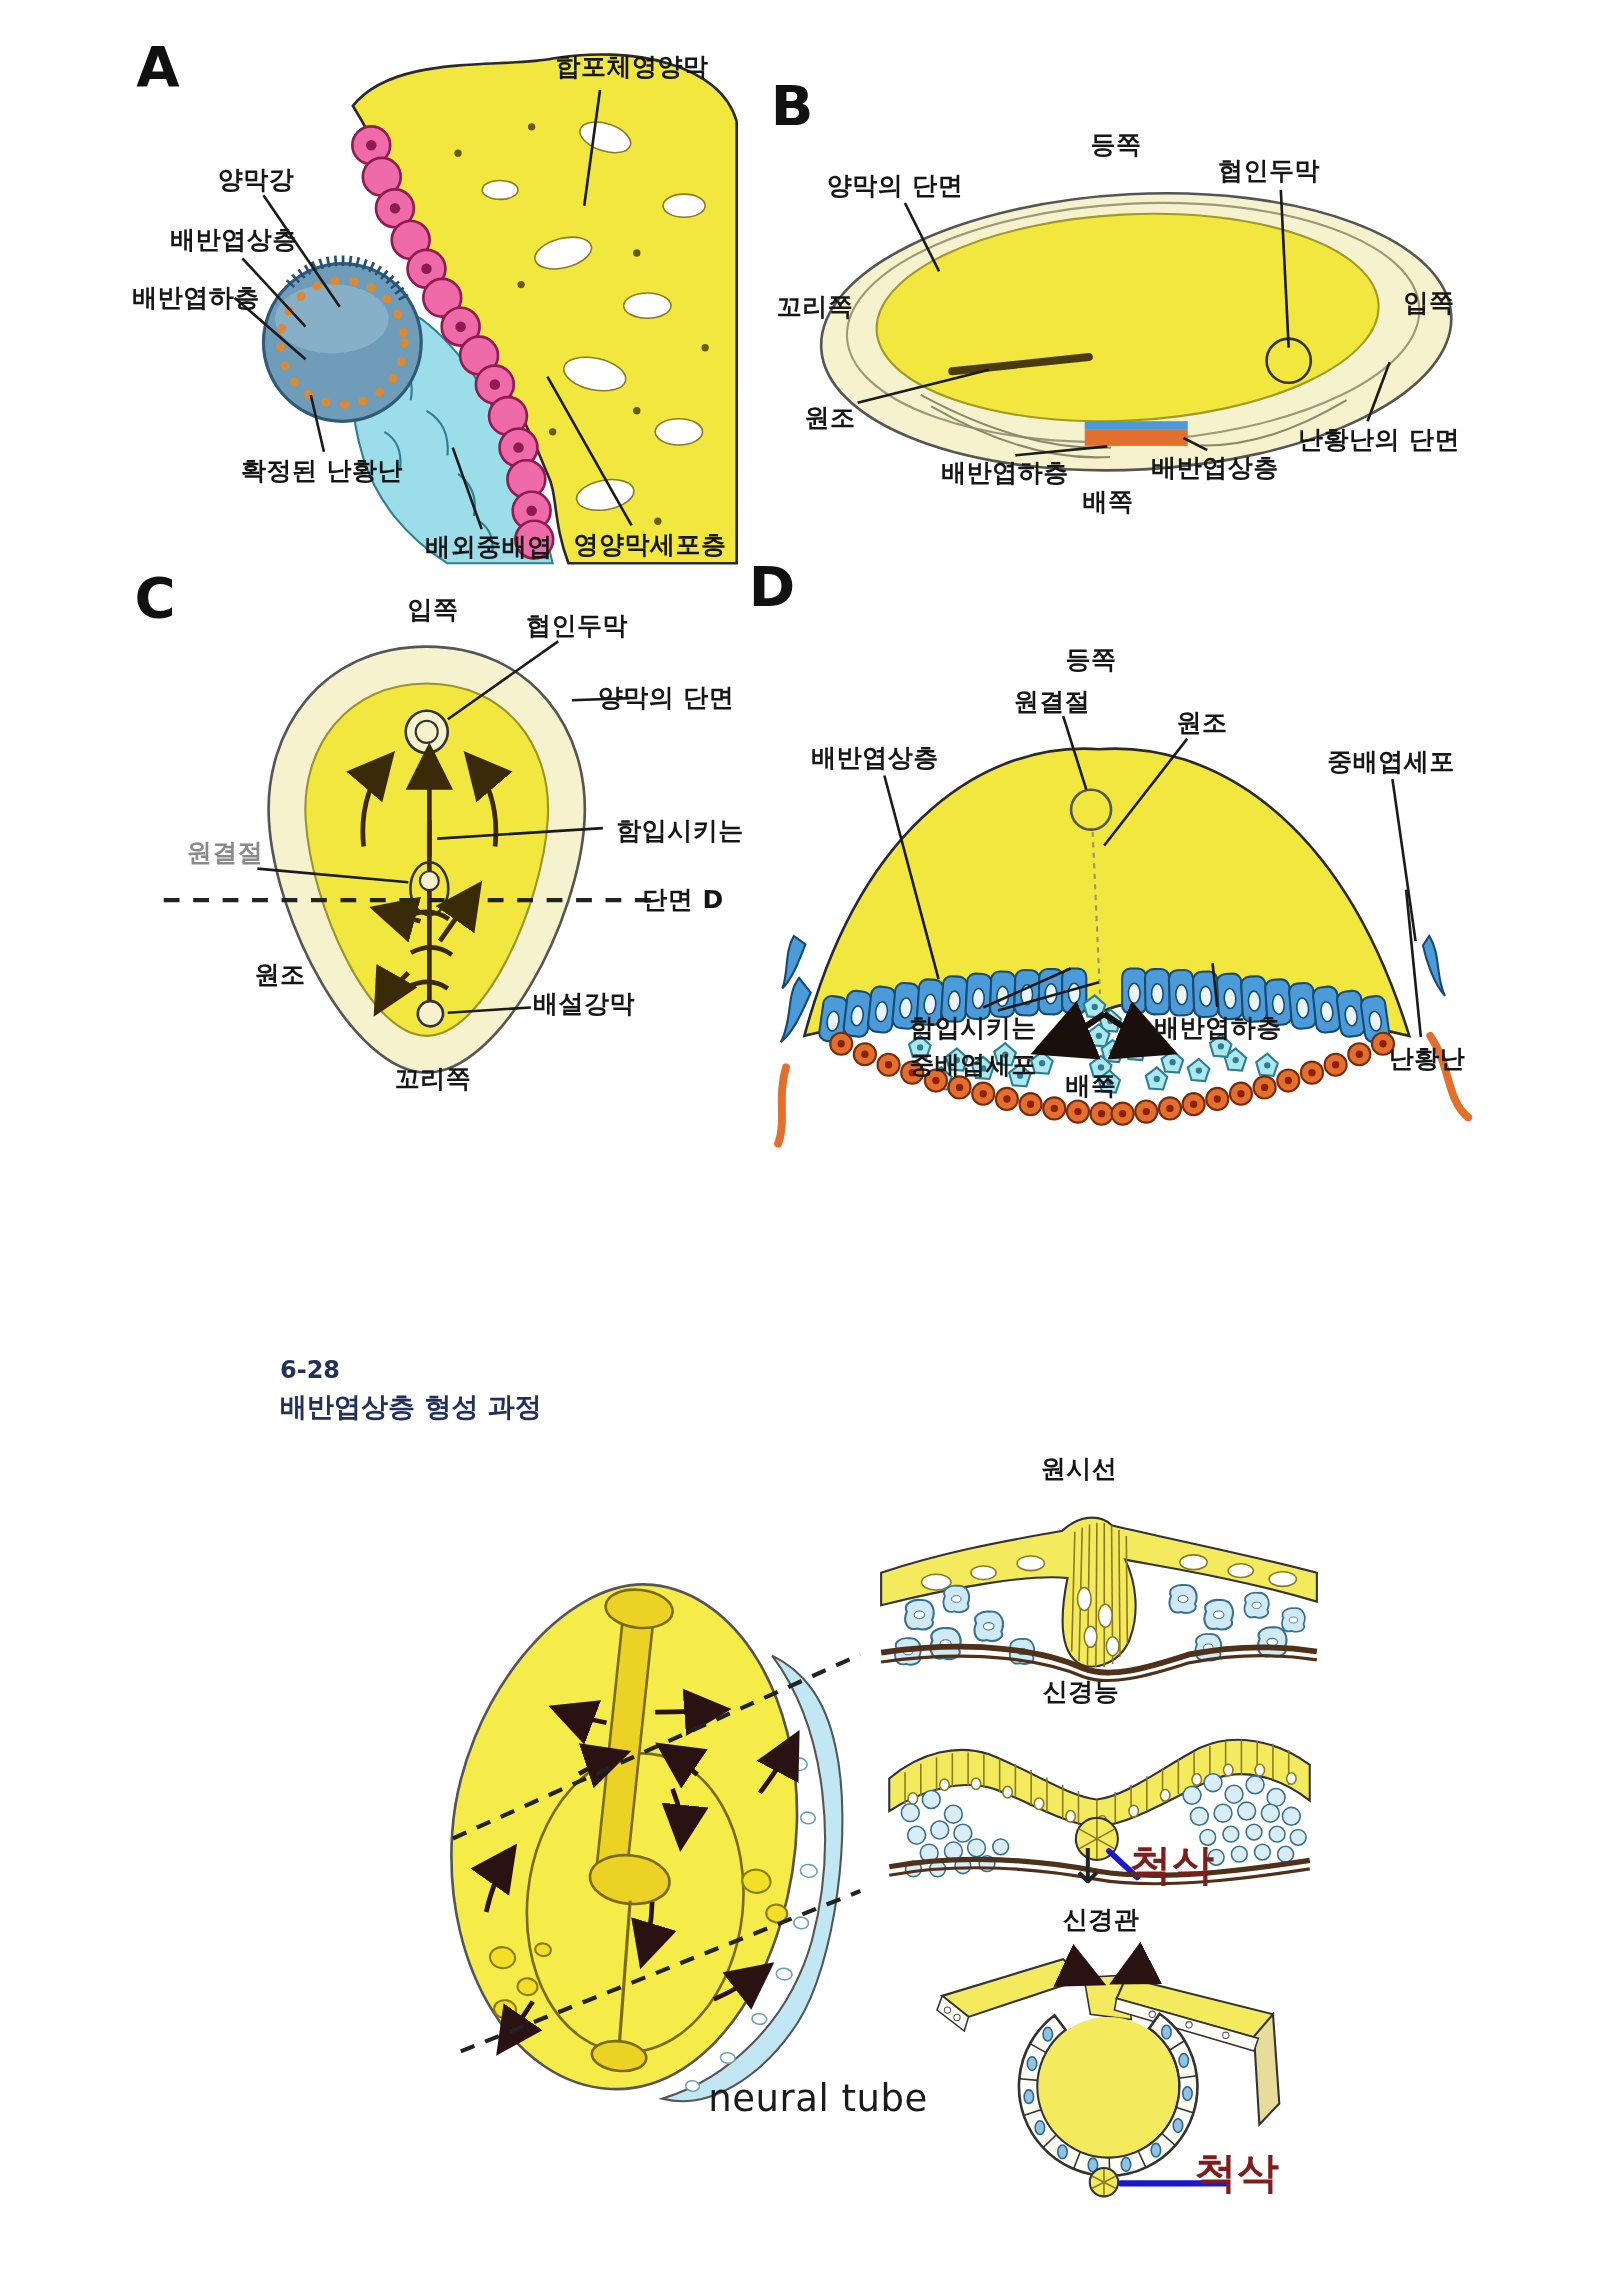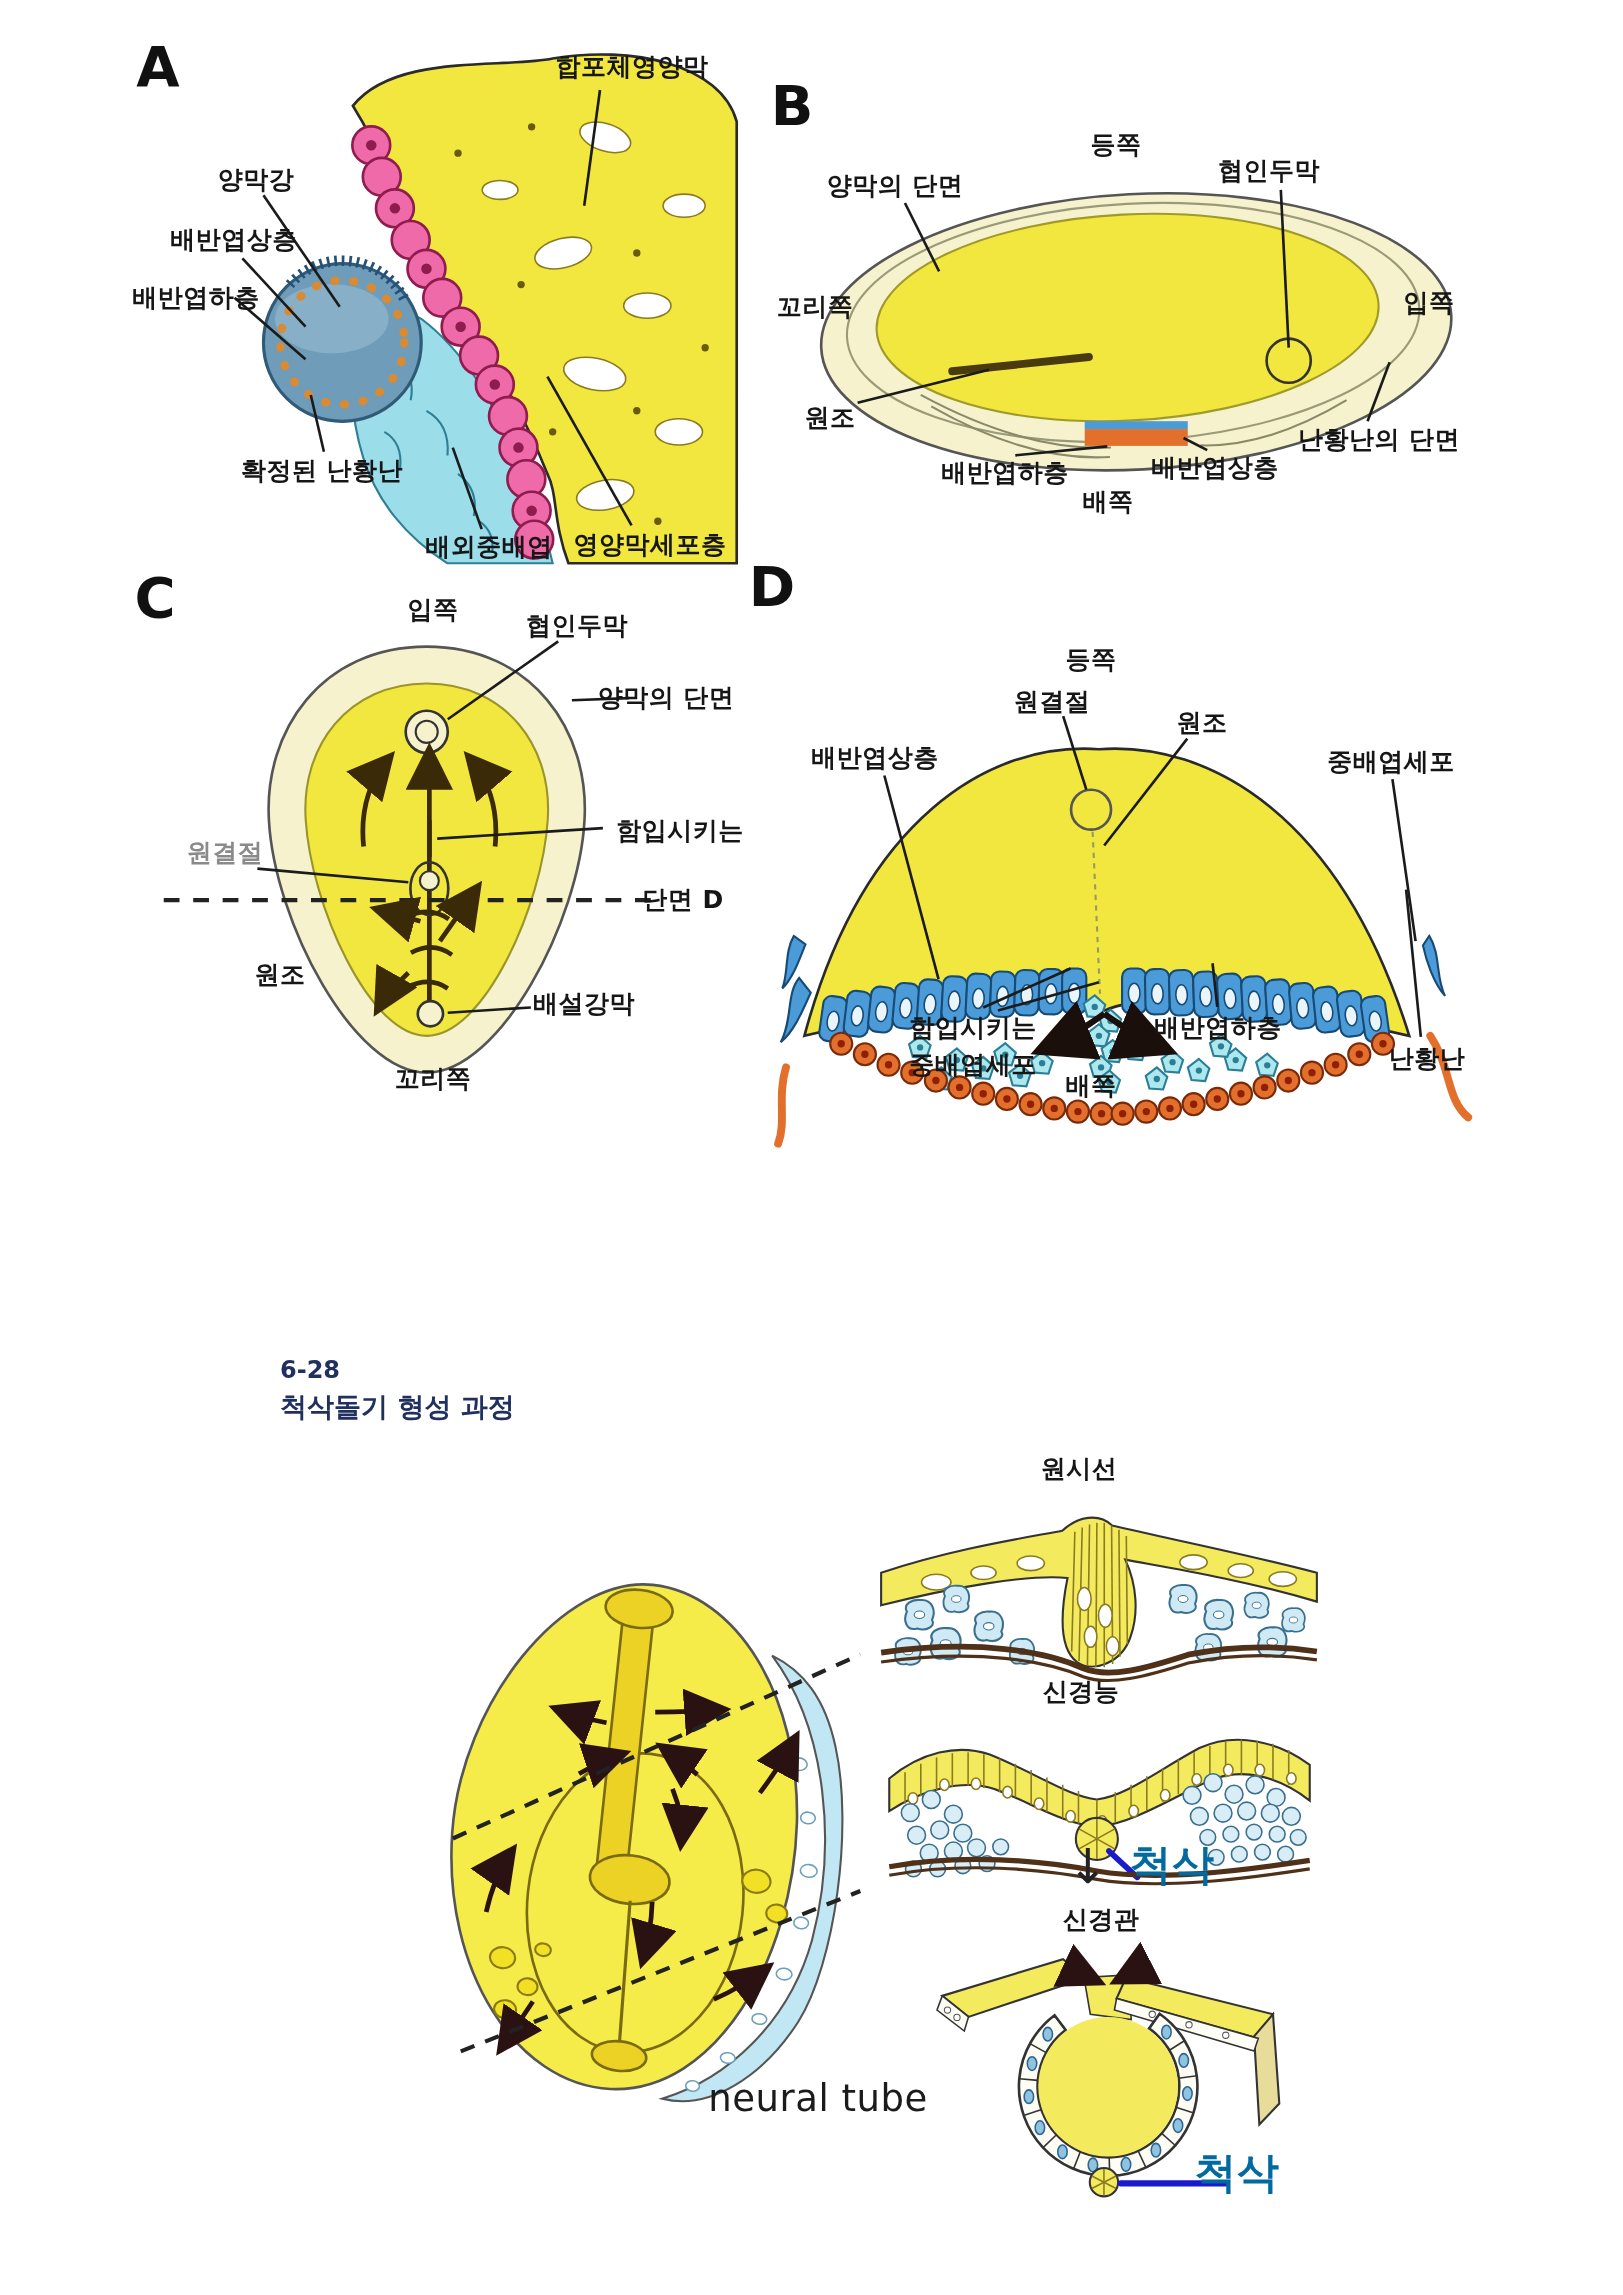--- a/index.html
+++ b/index.html
@@ -8,21 +8,21 @@
   .lbl{position:absolute;transform:translate(-50%,-50%);font:700 25px "DejaVu Sans",sans-serif;
        color:#161616;white-space:nowrap;letter-spacing:0.5px;}
   .lbl.faded{color:#8a8a8a;}
   .letter{position:absolute;transform:translate(-50%,-50%);font:700 56px "DejaVu Sans",sans-serif;color:#111;}
   .cap{position:absolute;transform:translate(-50%,-50%);font:700 45px "DejaVu Sans",sans-serif;
        color:#1f7f6c;letter-spacing:2.1px;white-space:nowrap;}
   .heading{position:absolute;left:280px;top:1356px;color:#20305f;}
   .heading .num{font:700 24px "DejaVu Sans",sans-serif;}
   .heading .ttl{font:700 27px "DejaVu Sans",sans-serif;margin-top:5.3px;}
   .en{font:400 37px "DejaVu Sans",sans-serif;color:#1b1b1b;}
-  .big-ko{font:700 42px "DejaVu Sans",sans-serif;color:#0369a1;text-align:center;}
+  .big-ko{font:700 42px "DejaVu Sans",sans-serif;color:#7f1d1d;text-align:center;}
   .arrow-ko{font:400 48px "DejaVu Sans",sans-serif;color:#222;}
   svg{position:absolute;overflow:visible;}
 </style>
 </head>
 <body>
 
 <div id="page">
 
   <svg style="left:132px;top:32px" width="631" height="542" viewBox="0 0 1200 1030">
     <path d="M420,140 C500,40 700,70 800,50 C950,25 1120,60 1150,170 L1150,1010 L830,1010 C800,930 810,880 790,840 C770,790 745,735 720,690 C695,640 665,590 635,545 C600,495 570,445 545,400 C520,355 495,300 480,260 C465,220 445,180 420,140 Z" fill="#f2e73e" stroke="#2a2a2a" stroke-width="5"></path>
@@ -560,21 +560,21 @@
   <div class="lbl" style="left:1391px;top:761px">중배엽세포</div>
   <div class="lbl" style="left:973px;top:1027px">함입시키는</div>
   <div class="lbl" style="left:973px;top:1064px">중배엽세포</div>
   <div class="lbl" style="left:1218px;top:1027px">배반엽하층</div>
   <div class="lbl" style="left:1091px;top:1085px">배쪽</div>
   <div class="lbl" style="left:1427px;top:1058px">난황난</div>
 
 
   <div class="heading">
     <div class="num">6-28</div>
-    <div class="ttl">척삭돌기 형성 과정</div>
+    <div class="ttl">배반엽상층 형성 과정</div>
   </div>
 
   <div class="lbl" style="left:1079px;top:1468px">원시선</div>
   <div class="lbl" style="left:1081px;top:1691px">신경능</div>
   <div class="lbl arrow-ko" style="left:1088px;top:1866px">↓</div>
   <div class="lbl big-ko" style="left:1172px;top:1865px">척삭</div>
   <div class="lbl" style="left:1101px;top:1919px">신경관</div>
   <div class="lbl en" style="left:818px;top:2098px">neural tube</div>
   <div class="lbl big-ko" style="left:1237px;top:2173px">척삭</div>
 

